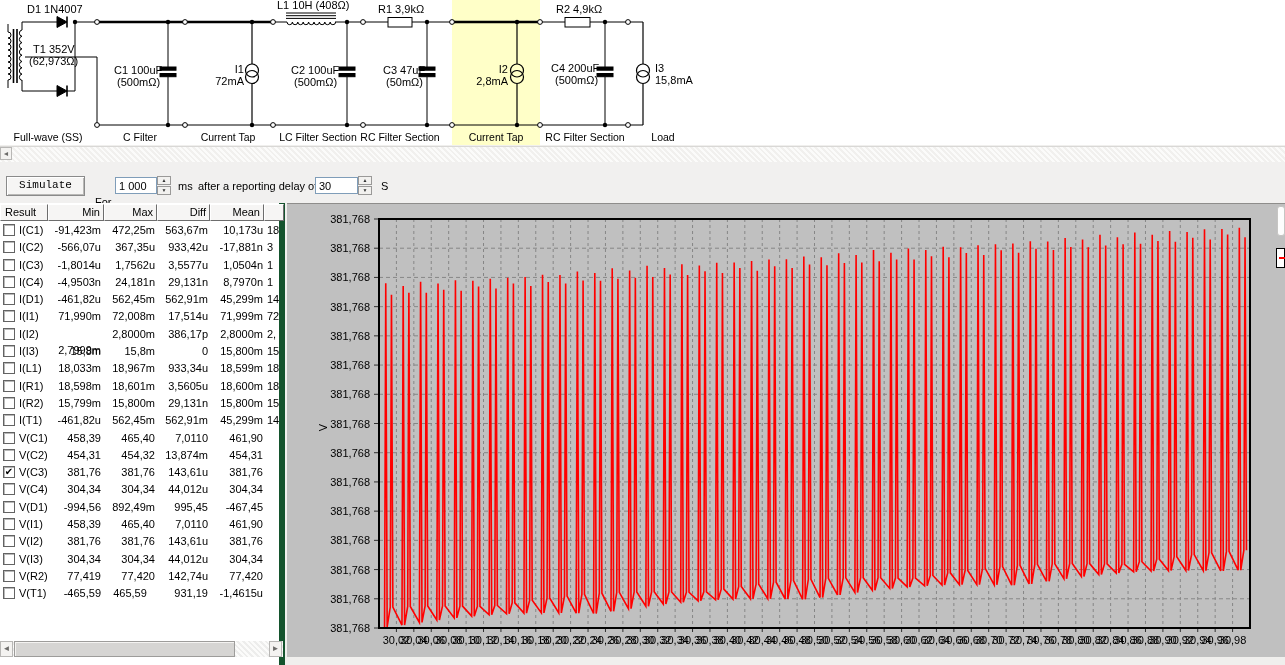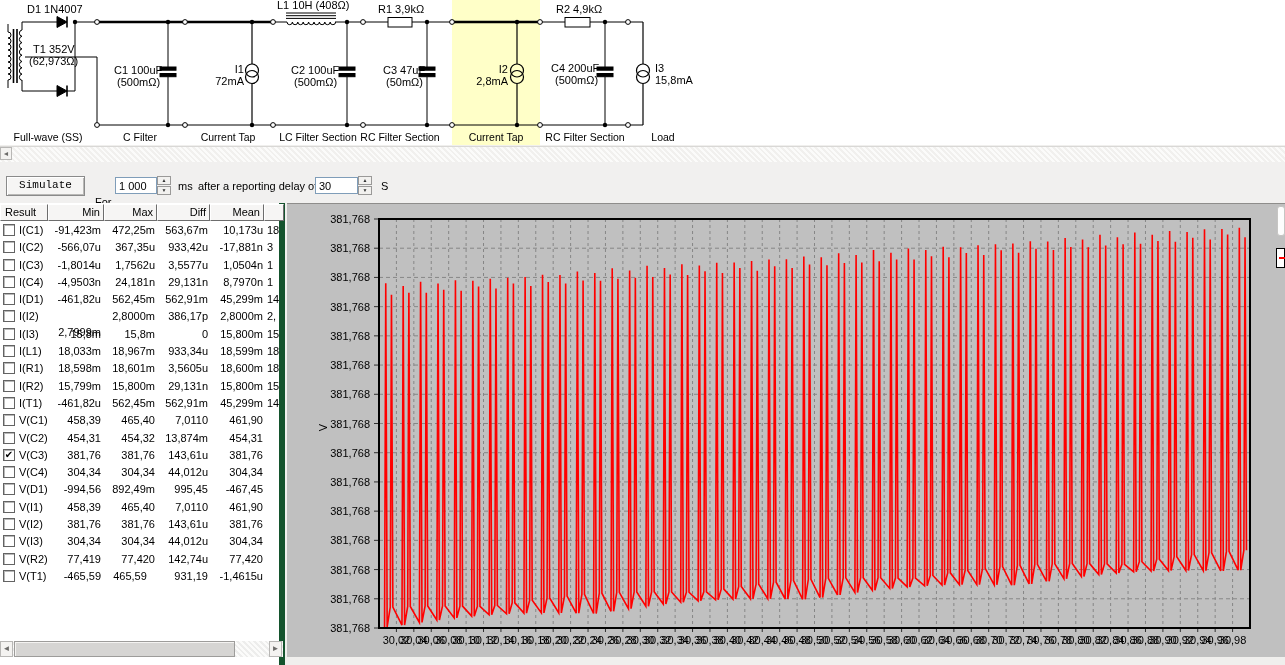--- a/index.html
+++ b/index.html
@@ -285,20 +285,29 @@
           <span class="cell num" style="left: 267px; width: 16px; text-align: left;">1</span>
         </div>
         <div class="trow">
           <span class="cb"></span>
           <span class="cell" style="left: 19px;">I(D1)</span>
           <span class="cell num" style="left: 48px; width: 53px; text-align: right;">-461,82u</span>
           <span class="cell num" style="left: 105px; width: 50px; text-align: right;">562,45m</span>
           <span class="cell num" style="left: 158px; width: 50px; text-align: right;">562,91m</span>
           <span class="cell num" style="left: 210px; width: 53px; text-align: right;">45,299m</span>
           <span class="cell num" style="left: 267px; width: 16px; text-align: left;">14</span>
+        </div>
+        <div class="trow">
+          <span class="cb"></span>
+          <span class="cell" style="left: 19px;">I(I1)</span>
+          <span class="cell num" style="left: 48px; width: 53px; text-align: right;">71,990m</span>
+          <span class="cell num" style="left: 105px; width: 50px; text-align: right;">72,008m</span>
+          <span class="cell num" style="left: 158px; width: 50px; text-align: right;">17,514u</span>
+          <span class="cell num" style="left: 210px; width: 53px; text-align: right;">71,999m</span>
+          <span class="cell num" style="left: 267px; width: 16px; text-align: left;">72</span>
         </div>
         <div class="trow">
           <span class="cb"></span>
           <span class="cell" style="left: 19px;">I(I2)</span>
           <span class="cell num" style="left: 48px; width: 53px; text-align: right; margin-top: 16px;">2,7999m</span>
           <span class="cell num" style="left: 105px; width: 50px; text-align: right;">2,8000m</span>
           <span class="cell num" style="left: 158px; width: 50px; text-align: right;">386,17p</span>
           <span class="cell num" style="left: 210px; width: 53px; text-align: right;">2,8000m</span>
           <span class="cell num" style="left: 267px; width: 16px; text-align: left;">2,</span>
         </div>

